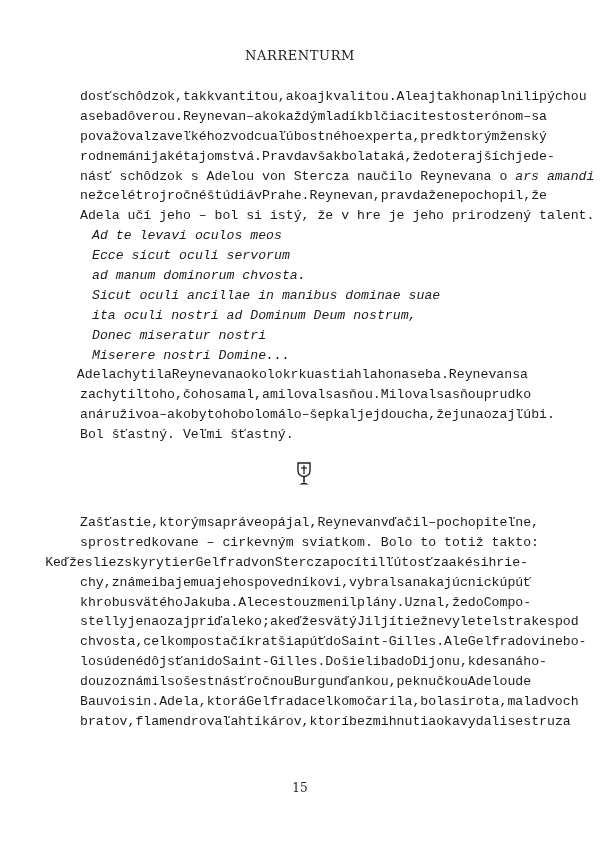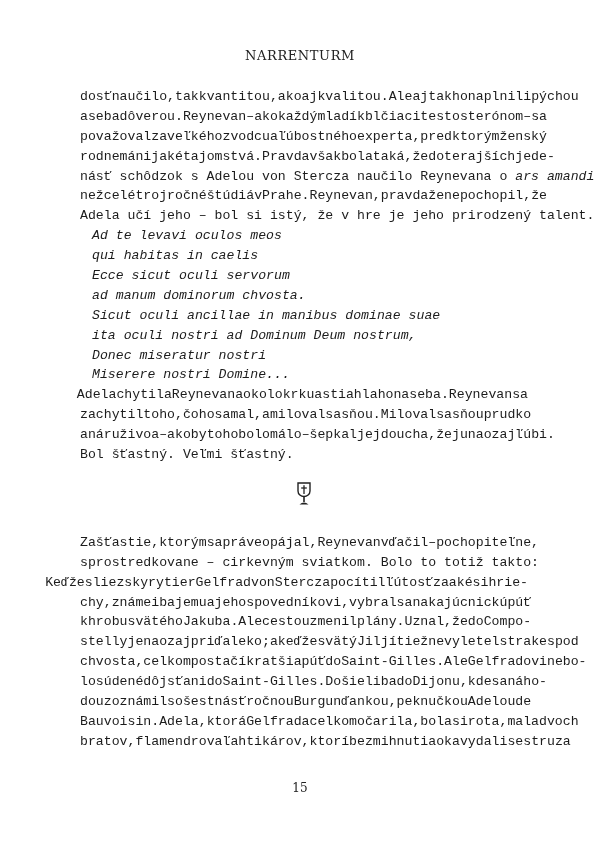--- a/index.html
+++ b/index.html
@@ -20,21 +20,21 @@
 </style>
 </head>
 <body>
 
 <div class="running-head">NARRENTURM</div>
 
 <div class="text-block">
   <div>
     <div class="line">
         <span class="w">dosť</span>
-        <span class="w">naučilo,</span>
+        <span class="w">schôdzok,</span>
         <span class="w">tak</span>
         <span class="w">kvantitou,</span>
         <span class="w">ako</span>
         <span class="w">aj</span>
         <span class="w">kvalitou.</span>
         <span class="w">Ale</span>
         <span class="w">aj</span>
         <span class="w">tak</span>
         <span class="w">ho</span>
         <span class="w">naplnili</span>
@@ -90,21 +90,20 @@
         <span class="w">Reynevan,</span>
         <span class="w">pravdaže</span>
         <span class="w">nepochopil,</span>
         <span class="w">že</span>
       </div>
     <div class="line last">Adela učí jeho – bol si istý, že v hre je jeho prirodzený talent.</div>
   </div>
 
   <div>
     <div class="verse">Ad te levavi oculos meos</div>
-    <div class="verse">qui habitas in caelis</div>
     <div class="verse">Ecce sicut oculi servorum</div>
     <div class="verse">ad manum dominorum chvosta.</div>
     <div class="verse">Sicut oculi ancillae in manibus dominae suae</div>
     <div class="verse">ita oculi nostri ad Dominum Deum nostrum,</div>
     <div class="verse">Donec miseratur nostri</div>
     <div class="verse">Miserere nostri Domine...</div>
   </div>
 
   <div>
     <div class="line indent">

